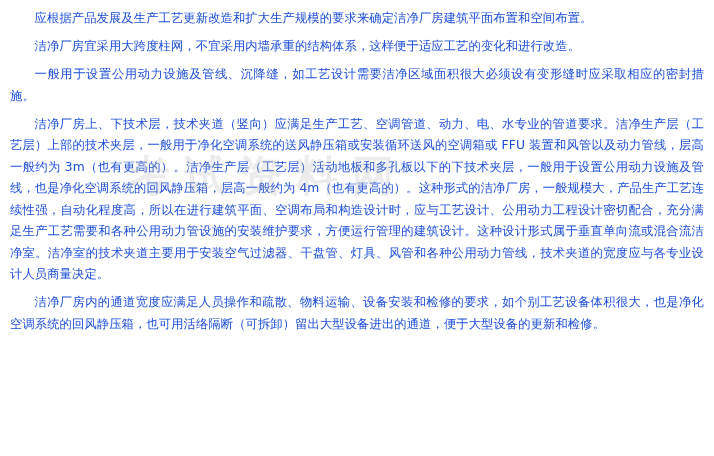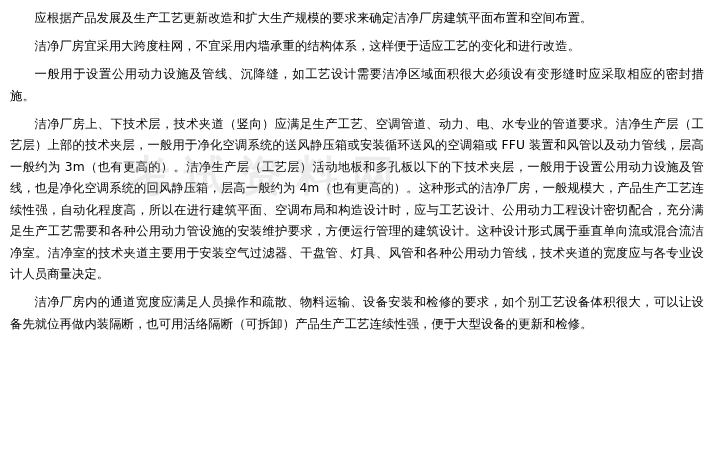--- a/index.html
+++ b/index.html
@@ -16,21 +16,21 @@
   #doc {
     position: relative;
     width: 714px;
     height: 456px;
     box-sizing: border-box;
     padding: 8px 10px 0 10px;
   }
   .para {
     font-size: 12.3px;
     line-height: 21.5px;
-    color: #000000;
+    color: #1d4ed8;
     text-indent: 2em;
     text-align: justify;
     margin: 0 0 6.5px 0;
     letter-spacing: 0.1px;
     word-break: break-all;
   }
   .watermark {
     position: absolute;
     left: 128px;
     top: 148px;
@@ -46,14 +46,14 @@
 </style>
 </head>
 <body>
 
 <div id="doc">
   <div class="watermark">考试资料网</div>
   <p class="para">应根据产品发展及生产工艺更新改造和扩大生产规模的要求来确定洁净厂房建筑平面布置和空间布置。</p>
   <p class="para">洁净厂房宜采用大跨度柱网，不宜采用内墙承重的结构体系，这样便于适应工艺的变化和进行改造。</p>
   <p class="para">一般用于设置公用动力设施及管线、沉降缝，如工艺设计需要洁净区域面积很大必须设有变形缝时应采取相应的密封措施。</p>
   <p class="para">洁净厂房上、下技术层，技术夹道（竖向）应满足生产工艺、空调管道、动力、电、水专业的管道要求。洁净生产层（工艺层）上部的技术夹层，一般用于净化空调系统的送风静压箱或安装循环送风的空调箱或 FFU 装置和风管以及动力管线，层高一般约为 3m（也有更高的）。洁净生产层（工艺层）活动地板和多孔板以下的下技术夹层，一般用于设置公用动力设施及管线，也是净化空调系统的回风静压箱，层高一般约为 4m（也有更高的）。这种形式的洁净厂房，一般规模大，产品生产工艺连续性强，自动化程度高，所以在进行建筑平面、空调布局和构造设计时，应与工艺设计、公用动力工程设计密切配合，充分满足生产工艺需要和各种公用动力管设施的安装维护要求，方便运行管理的建筑设计。这种设计形式属于垂直单向流或混合流洁净室。洁净室的技术夹道主要用于安装空气过滤器、干盘管、灯具、风管和各种公用动力管线，技术夹道的宽度应与各专业设计人员商量决定。</p>
-  <p class="para">洁净厂房内的通道宽度应满足人员操作和疏散、物料运输、设备安装和检修的要求，如个别工艺设备体积很大，可以让设备先就位再做内装隔断，也可用活络隔断（可拆卸）产品生产工艺连续性强，便于大型设备的更新和检修。</p>
+  <p class="para">洁净厂房内的通道宽度应满足人员操作和疏散、物料运输、设备安装和检修的要求，如个别工艺设备体积很大，也是净化空调系统的回风静压箱，也可用活络隔断（可拆卸）留出大型设备进出的通道，便于大型设备的更新和检修。</p>
 </div>
 
 </body></html>

